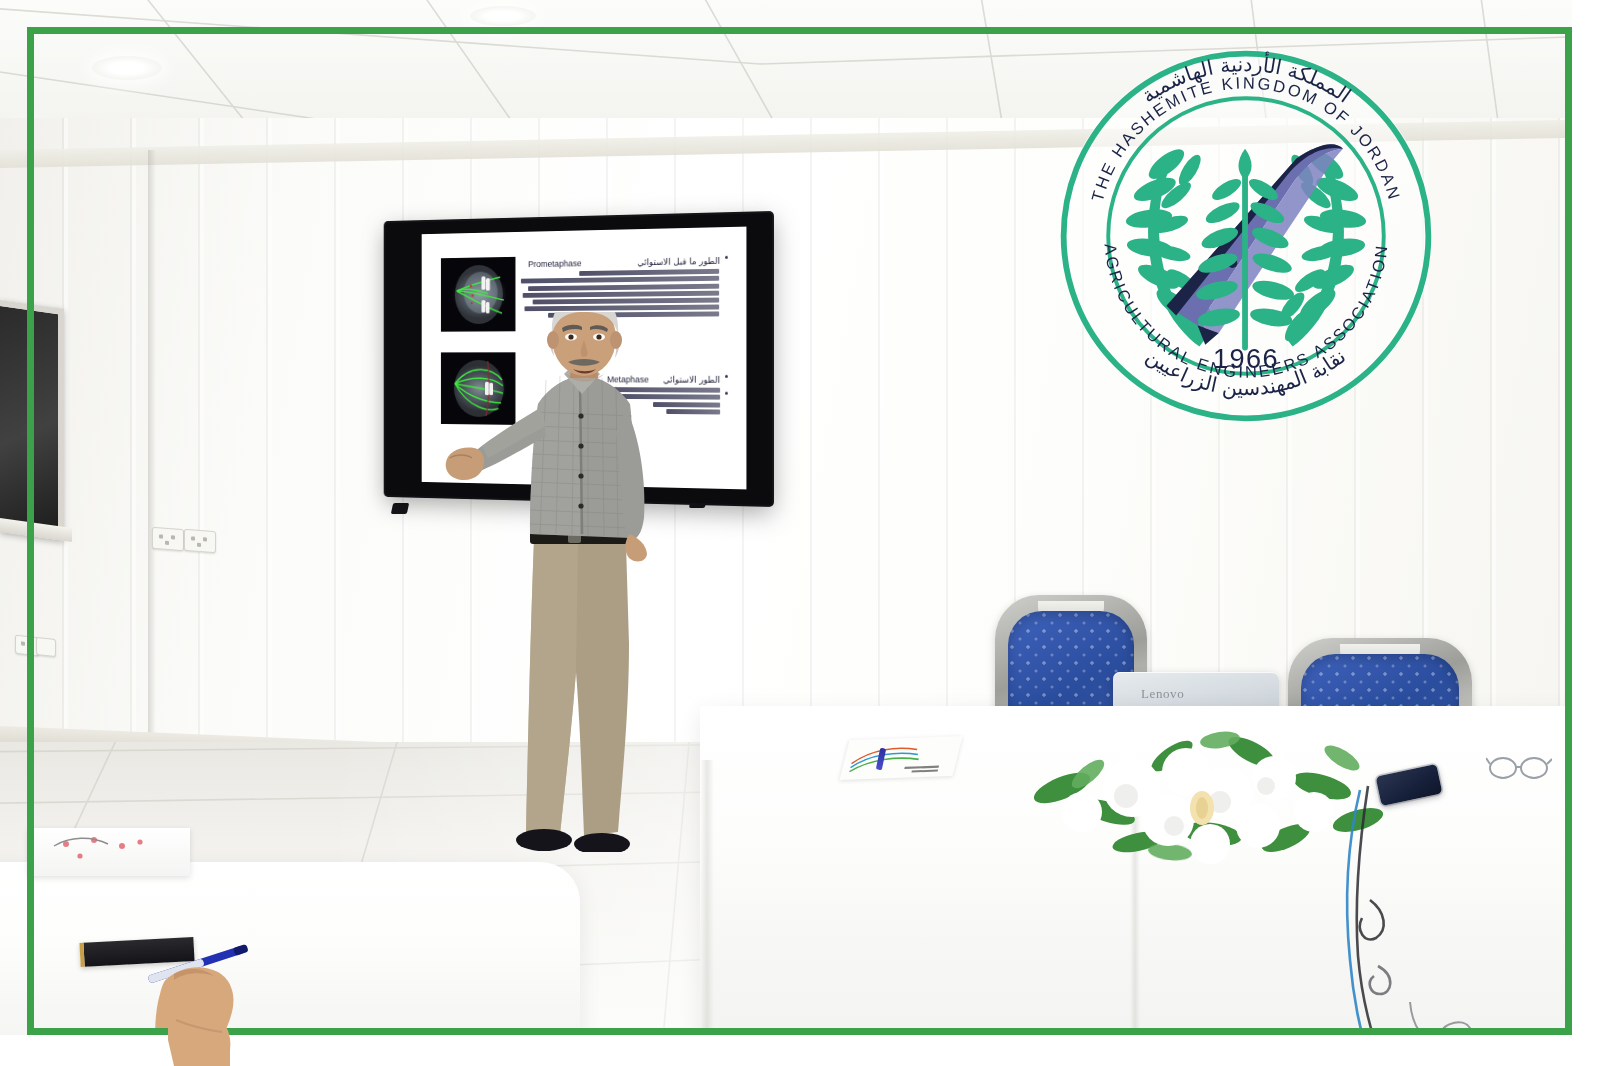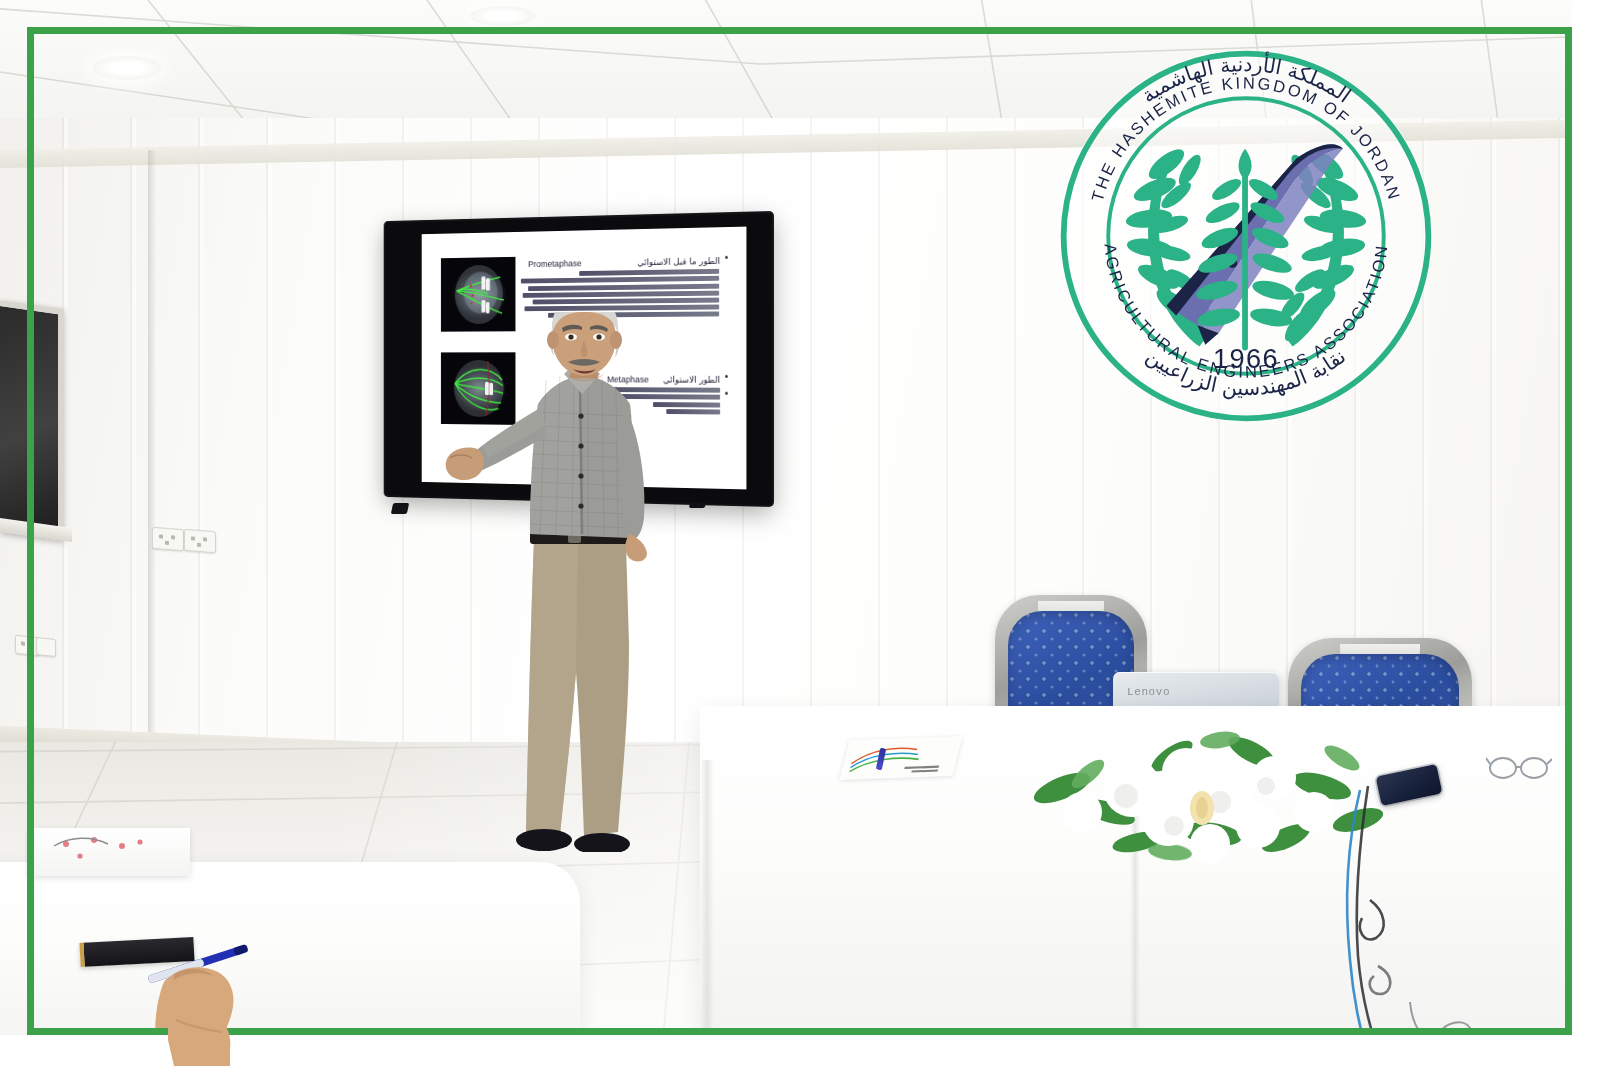--- a/index.html
+++ b/index.html
@@ -167,22 +167,22 @@
   }
 
   .laptop{position:absolute;}
   .laptop-lid{
     position:absolute;left:0;top:0;width:100%;height:100%;
     background:linear-gradient(170deg,#e7ebee,#cfd6dc 55%,#bcc4cb);
     border-radius:7px 7px 2px 2px;
     box-shadow:0 3px 10px rgba(0,0,0,.2), inset 0 1px 0 rgba(255,255,255,.8);
   }
   .laptop-brand{
-    position:absolute;left:14px;top:14px;color:#8b9299;
-    font-size:11px;letter-spacing:.6px;font-family:Liberation Mono, monospace;
+    position:absolute;left:28px;top:14px;color:#8b9299;
+    font-size:13px;letter-spacing:.6px;font-family:Liberation Serif, serif;
   }
 
   .flowers{position:absolute;}
   .mouse{
     position:absolute;border-radius:50% 50% 44% 44%;
     background:radial-gradient(ellipse at 40% 30%, #555 0%, #1f1f1f 70%);
     box-shadow:0 2px 5px rgba(0,0,0,.3);
   }
   .phone{
     position:absolute;border-radius:5px;

